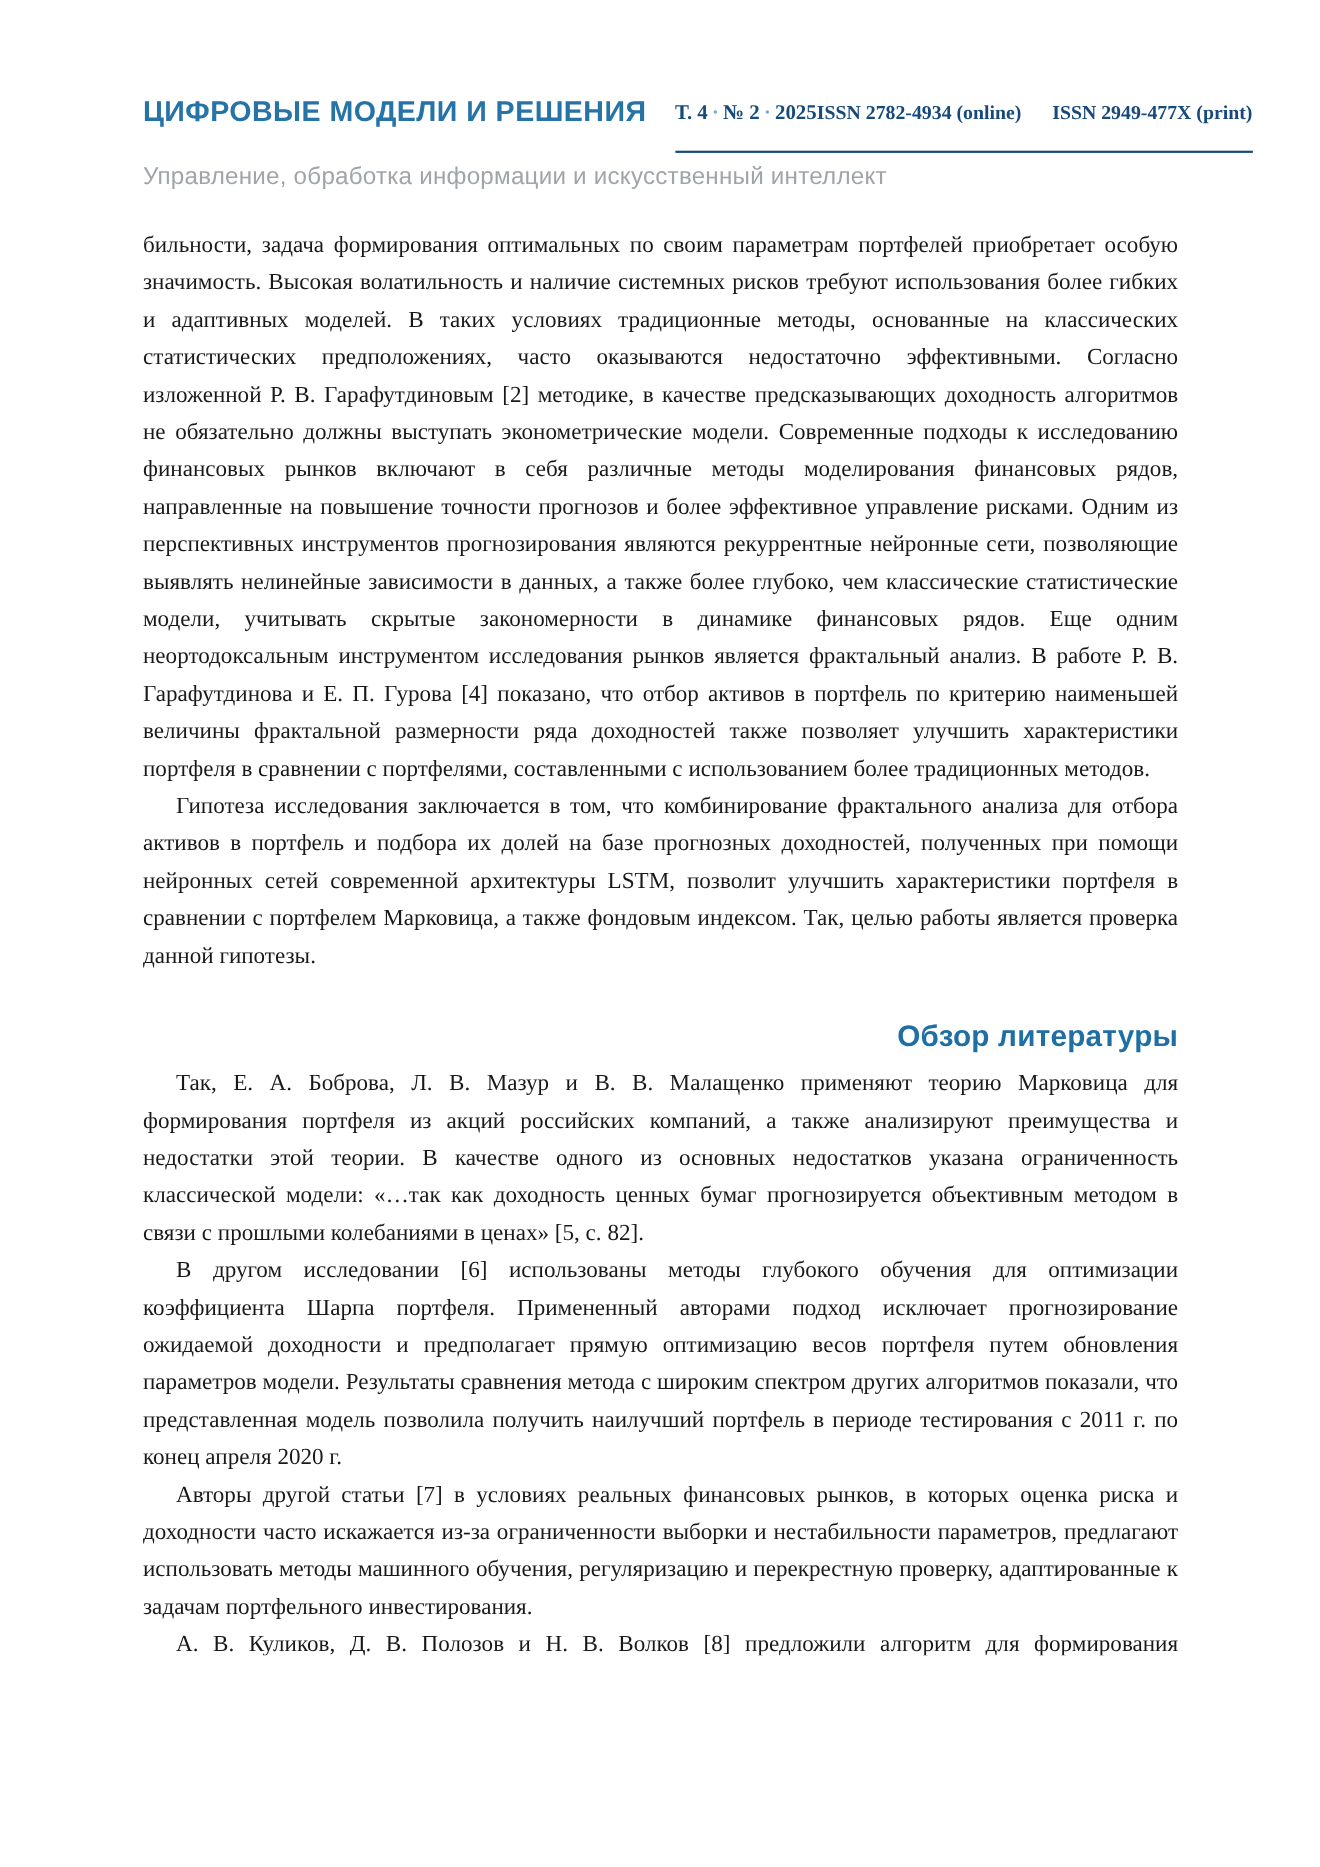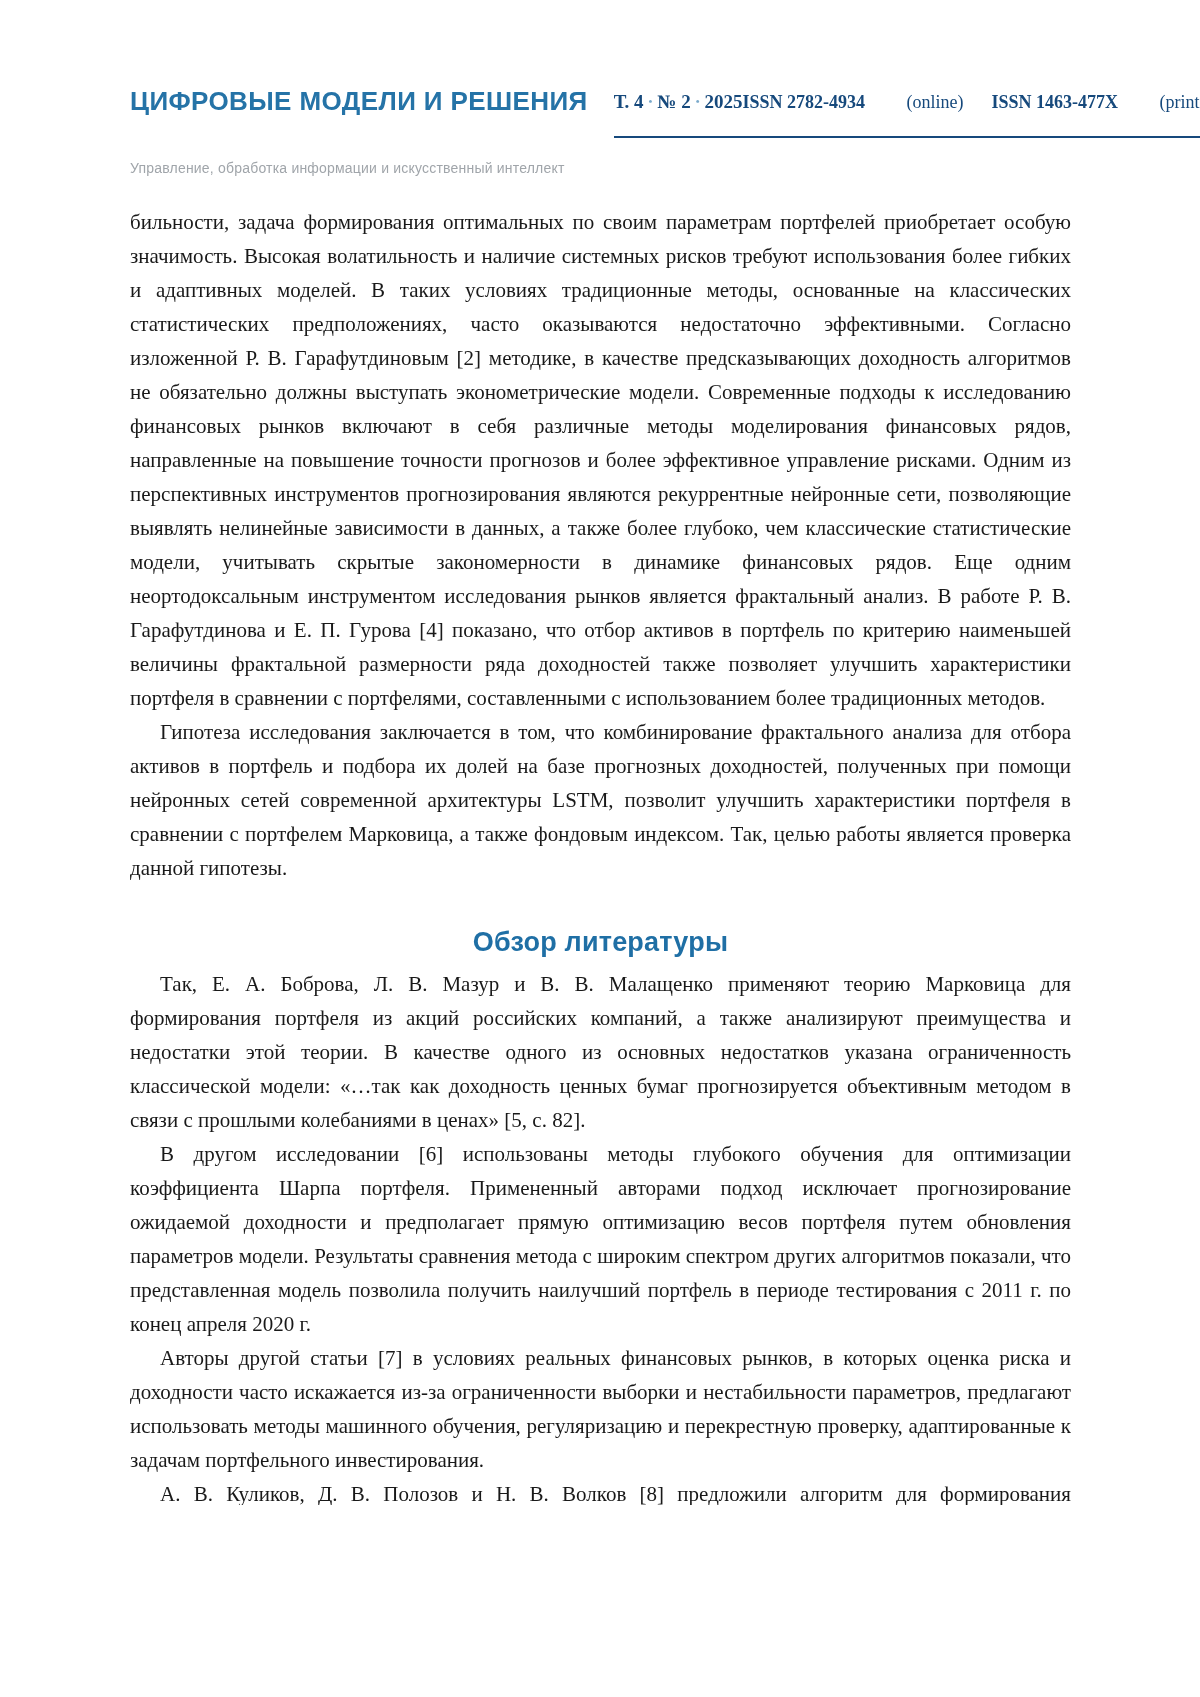--- a/index.html
+++ b/index.html
@@ -58,26 +58,26 @@
     vertical-align: 3px;
     margin: 0 5px;
   }
   .issn-block {
     font-family: "Liberation Serif", serif;
     font-size: 18px;
     color: #16497C;
     white-space: nowrap;
   }
   .issn-num { font-weight: 700; margin-top: 40px; }
-  .issn-label { font-weight: 400; margin-left: 37px; }
+  .issn-label { font-weight: 700; }
   .issn-gap { display: inline-block; width: 28px; }
   .header-subtitle {
-    margin-top: 20px;
+    margin-top: 6px;
     font-family: "Liberation Sans", sans-serif;
-    font-size: 14px;
+    font-size: 22px;
     color: #A0A5AA;
     letter-spacing: 0.2px;
   }
   
   .article-body {
     position: absolute;
     left: 130px;
     width: 941px;
     top: 205px;
     font-size: 21px;
@@ -92,21 +92,21 @@
     text-indent: 30px;
   }
   .section-heading {
     font-family: "Liberation Sans", sans-serif;
     font-weight: 700;
     font-size: 27px;
     color: #1F6FA5;
     margin: 0;
     padding-top: 40px;
     padding-bottom: 8px;
-    text-align: center;
+    text-align: right;
     letter-spacing: 0.2px;
   }
   
   .footer-pagenum {
     position: absolute;
     top: 1628px;
     left: 0;
     width: 1200px;
     text-align: center;
     font-family: "Liberation Serif", serif;
@@ -121,21 +121,21 @@
 
   <div class="header">
     <div class="header-row">
       <div class="journal-title">ЦИФРОВЫЕ МОДЕЛИ И РЕШЕНИЯ</div>
       <div class="header-meta">
         <div class="volume-info">
           <span>Т. 4</span><span class="dot">•</span><span>№ 2</span><span class="dot">•</span><span>2025</span>
         </div>
         <div class="issn-block">
           <span class="issn-num">ISSN 2782-4934</span>
-          <span class="issn-label">(online)</span><span class="issn-gap"></span><span class="issn-num">ISSN 1463-477X</span>
+          <span class="issn-label">(online)</span><span class="issn-gap"></span><span class="issn-num">ISSN 2949-477X</span>
           <span class="issn-label">(print)</span>
         </div>
       </div>
     </div>
     <div class="header-subtitle">Управление, обработка информации и искусственный интеллект</div>
   </div>
 
   <div class="article-body">
     <p>бильности, задача формирования оптимальных по своим параметрам портфелей приобретает особую значимость. Высокая волатильность и наличие системных рисков требуют использования более гибких и адаптивных моделей. В таких условиях традиционные методы, основанные на классических статистических предположениях, часто оказываются недостаточно эффективными. Согласно изложенной Р. В. Гарафутдиновым [2] методике, в качестве предсказывающих доходность алгоритмов не обязательно должны выступать эконометрические модели. Современные подходы к исследованию финансовых рынков включают в себя различные методы моделирования финансовых рядов, направленные на повышение точности прогнозов и более эффективное управление рисками. Одним из перспективных инструментов прогнозирования являются рекуррентные нейронные сети, позволяющие выявлять нелинейные зависимости в данных, а также более глубоко, чем классические статистические модели, учитывать скрытые закономерности в динамике финансовых рядов. Еще одним неортодоксальным инструментом исследования рынков является фрактальный анализ. В работе Р. В. Гарафутдинова и Е. П. Гурова [4] показано, что отбор активов в портфель по критерию наименьшей величины фрактальной размерности ряда доходностей также позволяет улучшить характеристики портфеля в сравнении с портфелями, составленными с использованием более традиционных методов.</p>
     <p class="indent">Гипотеза исследования заключается в том, что комбинирование фрактального анализа для отбора активов в портфель и подбора их долей на базе прогнозных доходностей, полученных при помощи нейронных сетей современной архитектуры LSTM, позволит улучшить характеристики портфеля в сравнении с портфелем Марковица, а также фондовым индексом. Так, целью работы является проверка данной гипотезы.</p>

